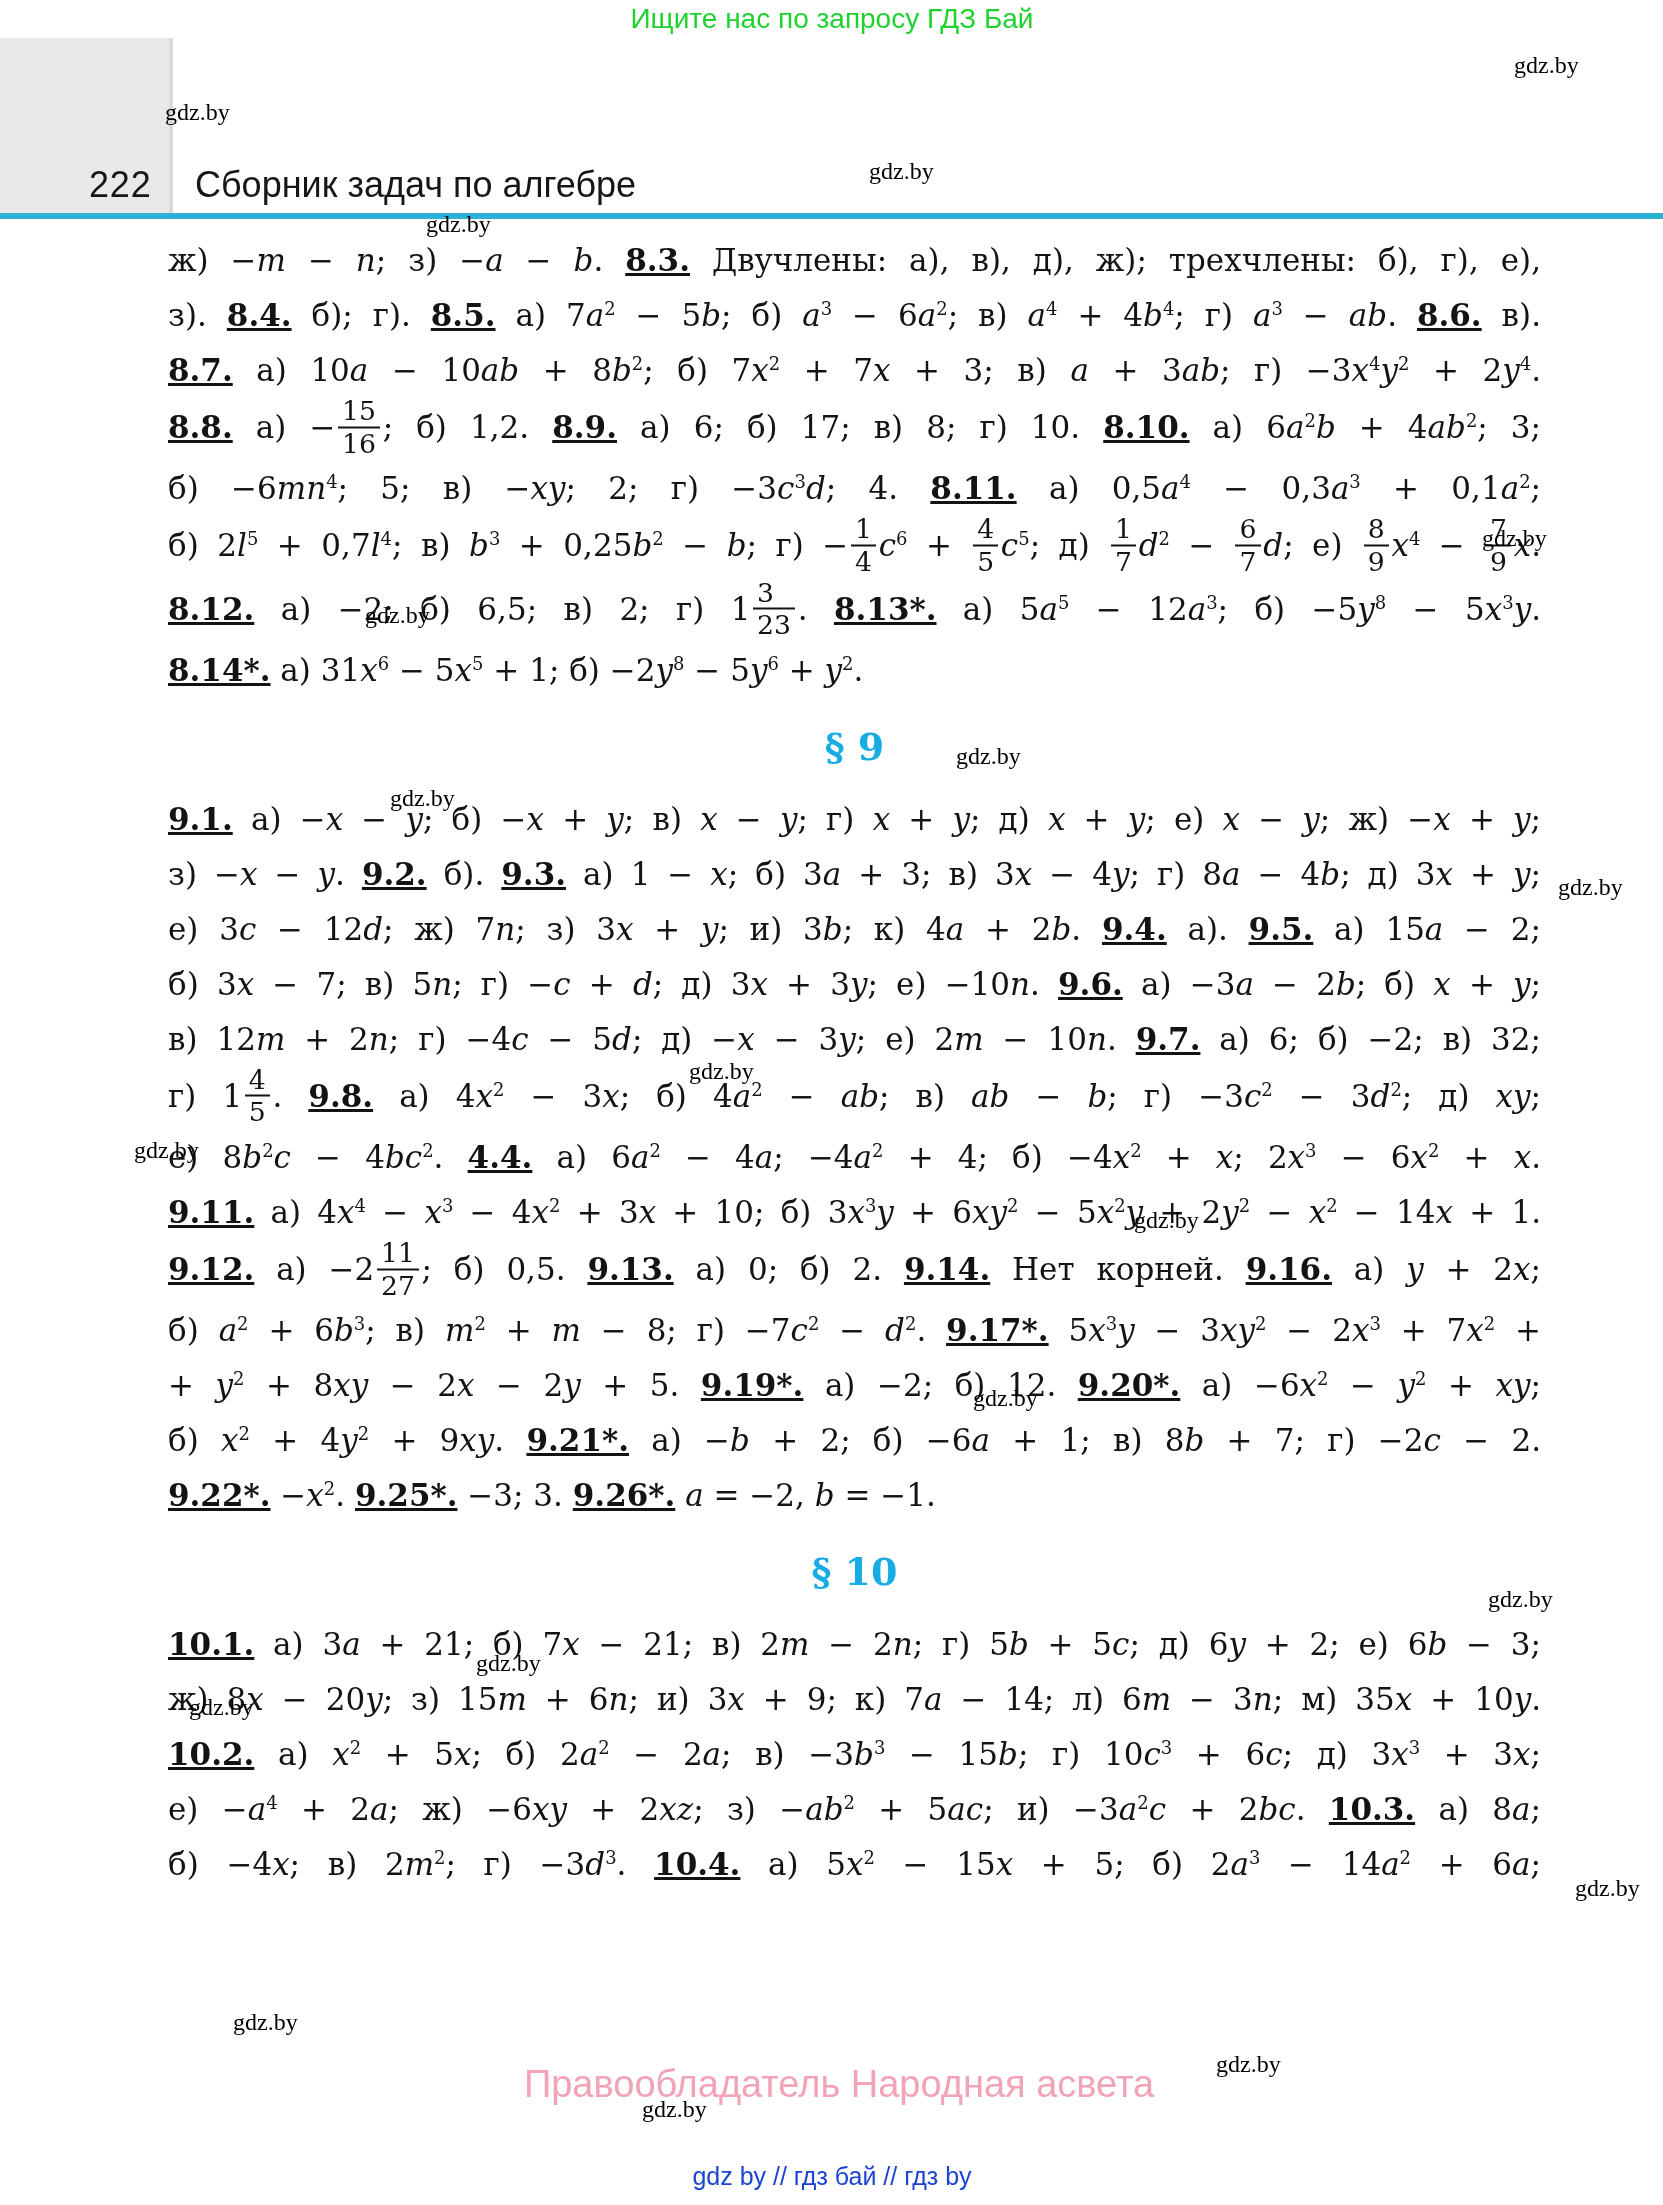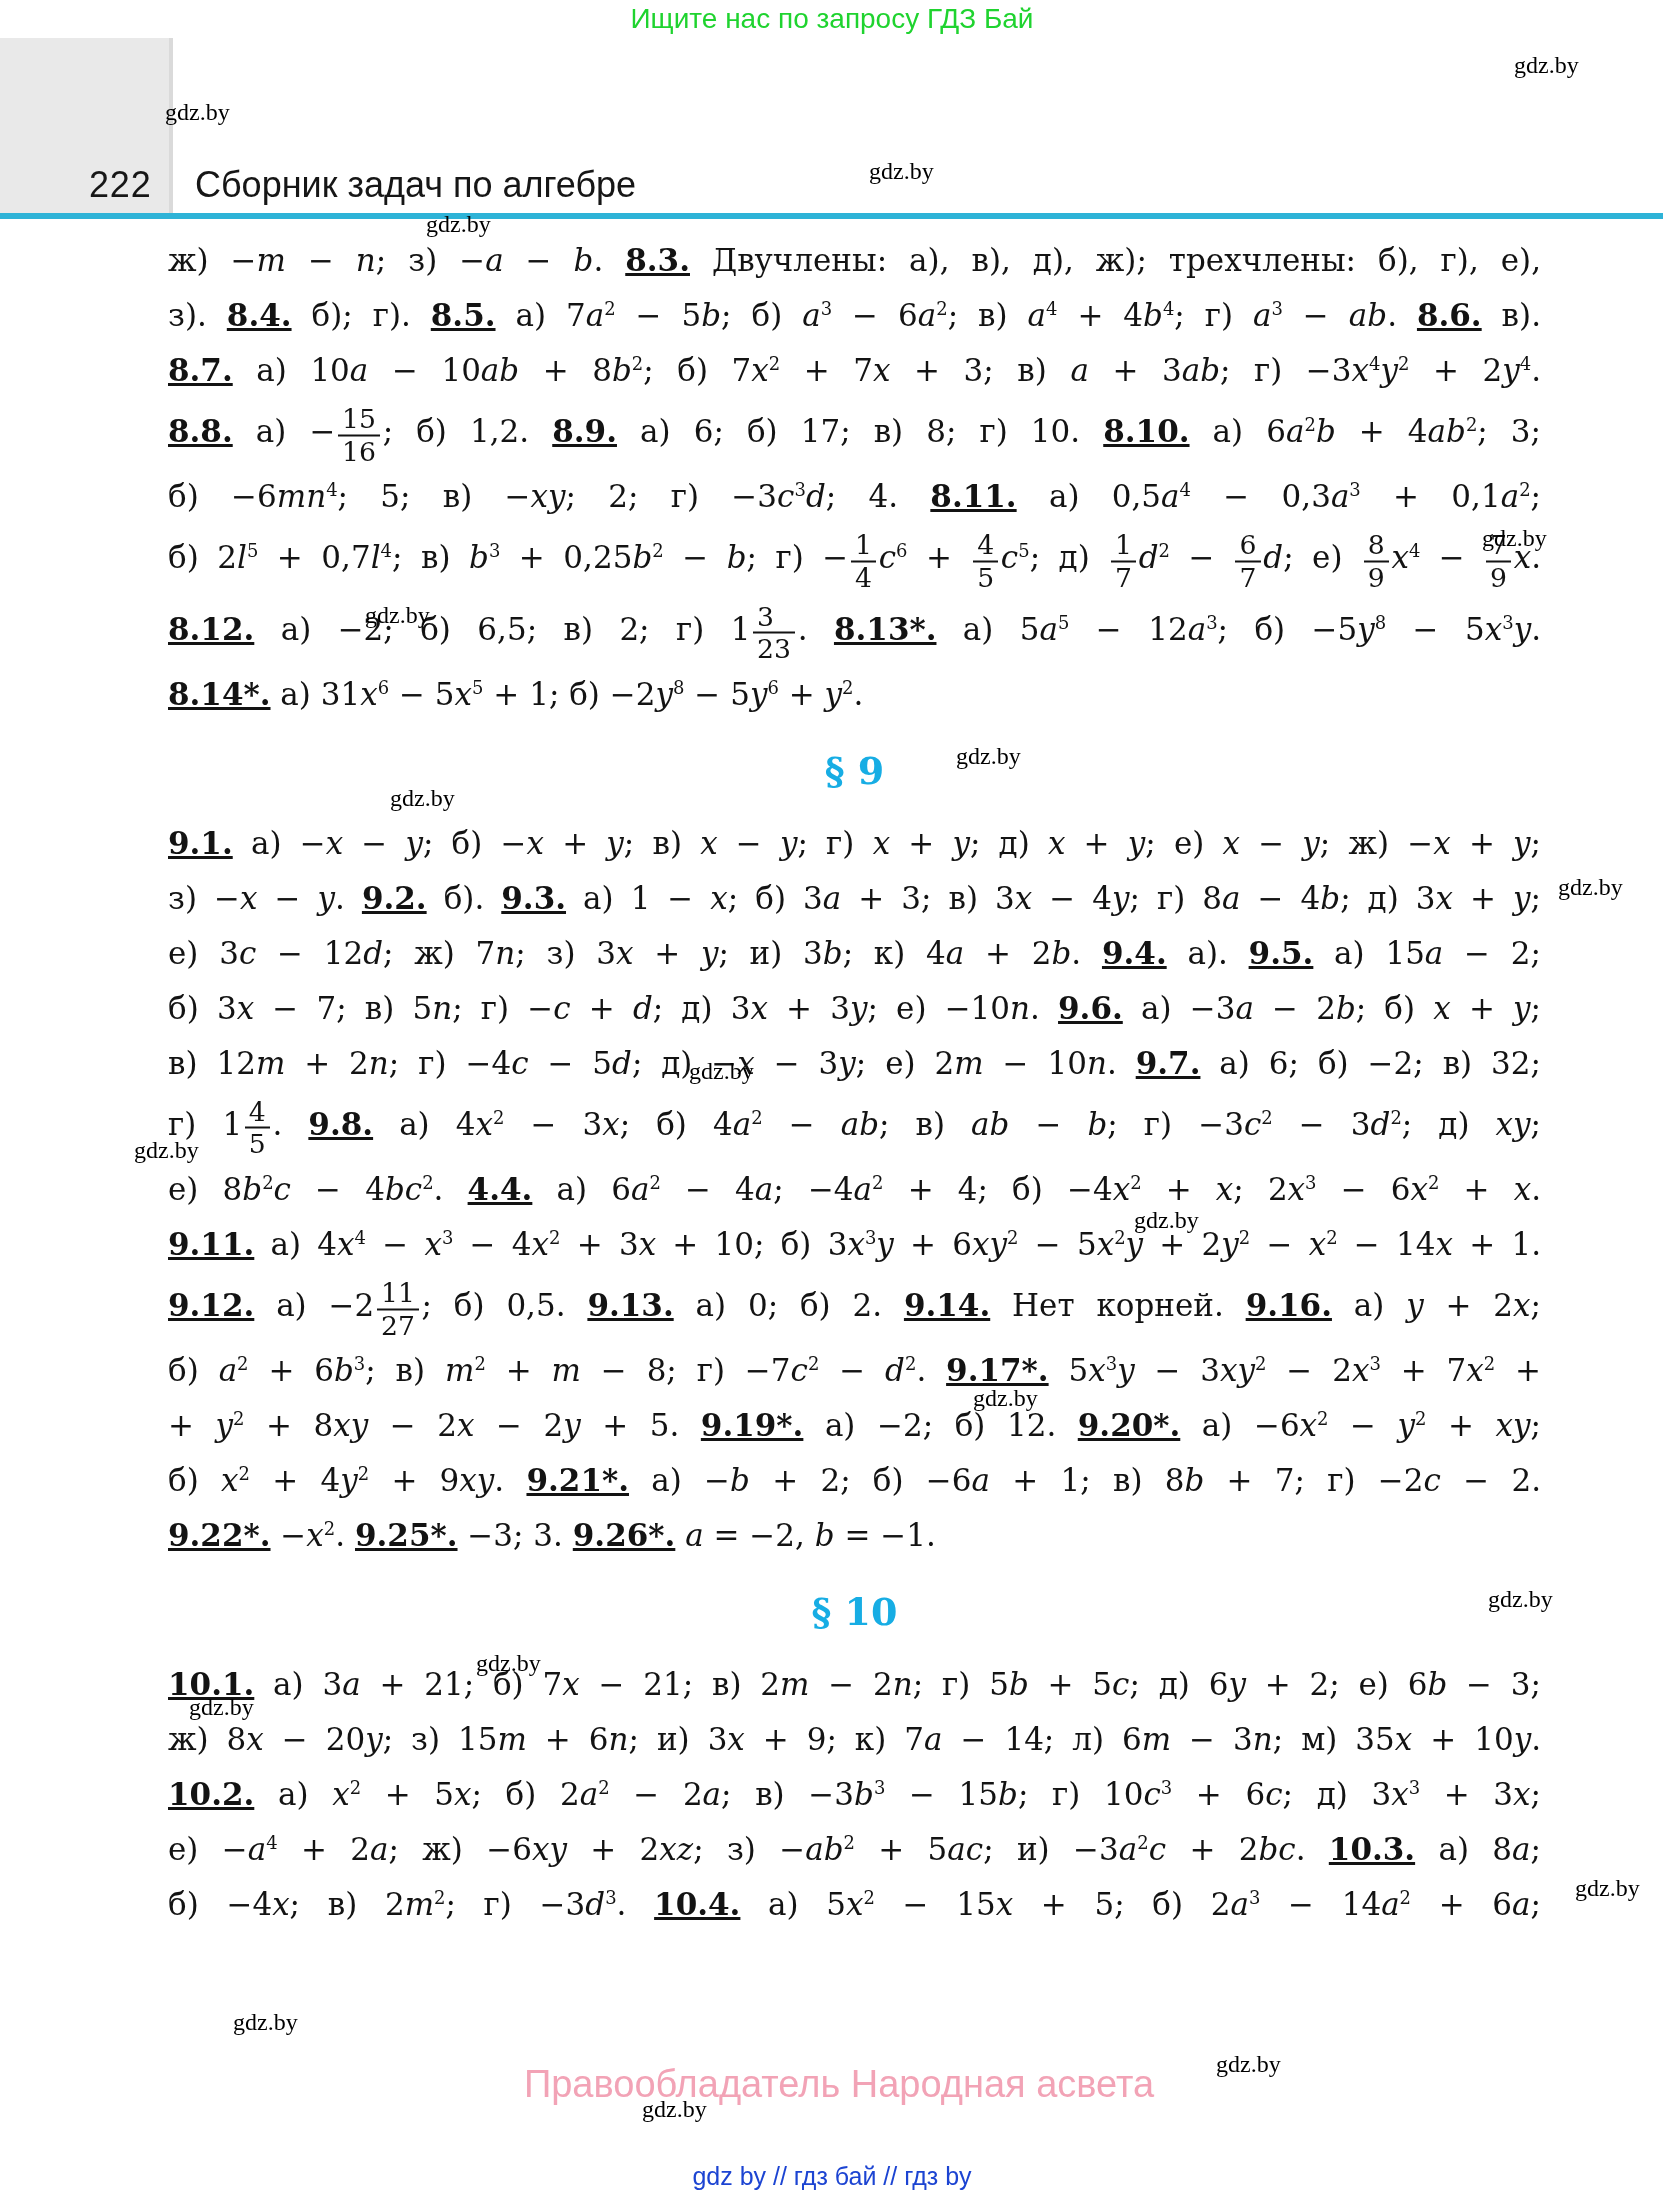--- a/index.html
+++ b/index.html
@@ -15,21 +15,21 @@
         font-size:36px;color:#161616;}
   .header-rule{position:absolute;left:0;top:213px;width:1664px;height:5.9px;background:#2eb3d7;}
   .content{position:absolute;left:168px;top:233px;width:1373px;font-size:31px;}
   .line{text-align:justify;text-align-last:justify;line-height:55px;}
   .line.short{text-align-last:auto;}
   .line i{font-style:italic;}
   .line b{font-weight:bold;font-style:normal;text-decoration:underline;}
   .line sup{font-size:58%;line-height:0;vertical-align:super;}
   .frac{display:inline-block;vertical-align:middle;text-align:center;font-size:86%;
         line-height:1.15;margin:0 2.5px;transform:translateY(-2.5px);}
-  .frac .fn{display:block;padding:0 4.2px;margin-top:8px;}
+  .frac .fn{display:block;padding:0 4.2px;}
   .frac .fd{display:block;padding:0 4.2px;border-top:2.5px solid #131313;}
   .section{text-align:center;color:#17ade4;font-weight:bold;font-size:38px;line-height:47px;
         margin:25px 0 22px 0;}
   .wm-layer{position:absolute;left:0;top:0;width:100%;height:100%;pointer-events:none;}
   .wm{position:absolute;font-family:Liberation Serif, serif;font-size:24px;color:#000;
         white-space:nowrap;}
   .copyright{position:absolute;left:470px;top:2043px;width:738px;text-align:center;
         font-family:"Liberation Sans",sans-serif;font-size:38px;color:#f2a3b6;white-space:nowrap;margin-top:20px;}
   .footer-links{position:absolute;left:0;top:2162px;width:100%;text-align:center;
         font-family:"Liberation Sans",sans-serif;font-size:25px;color:#1c44d2;}

